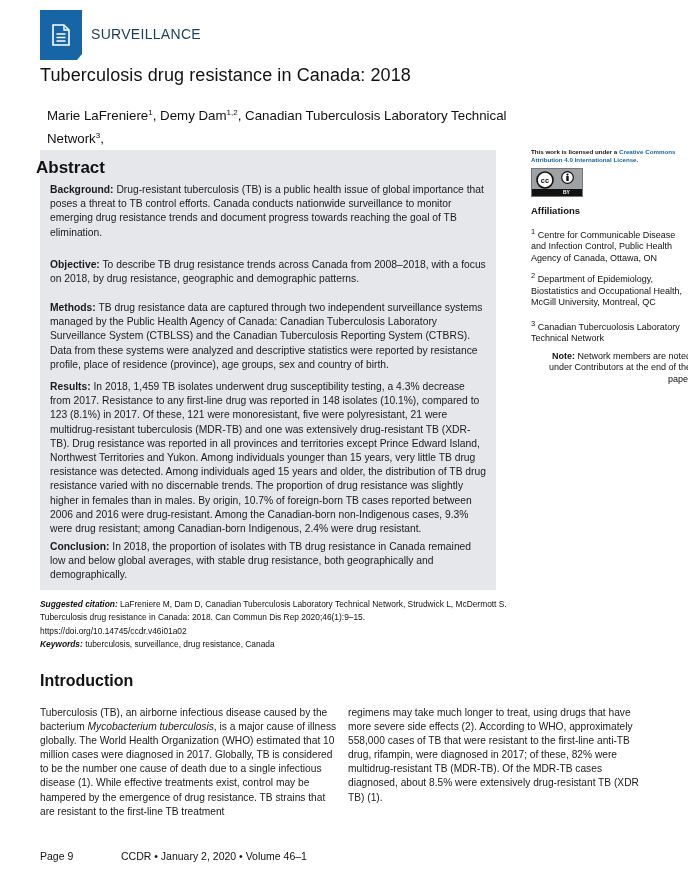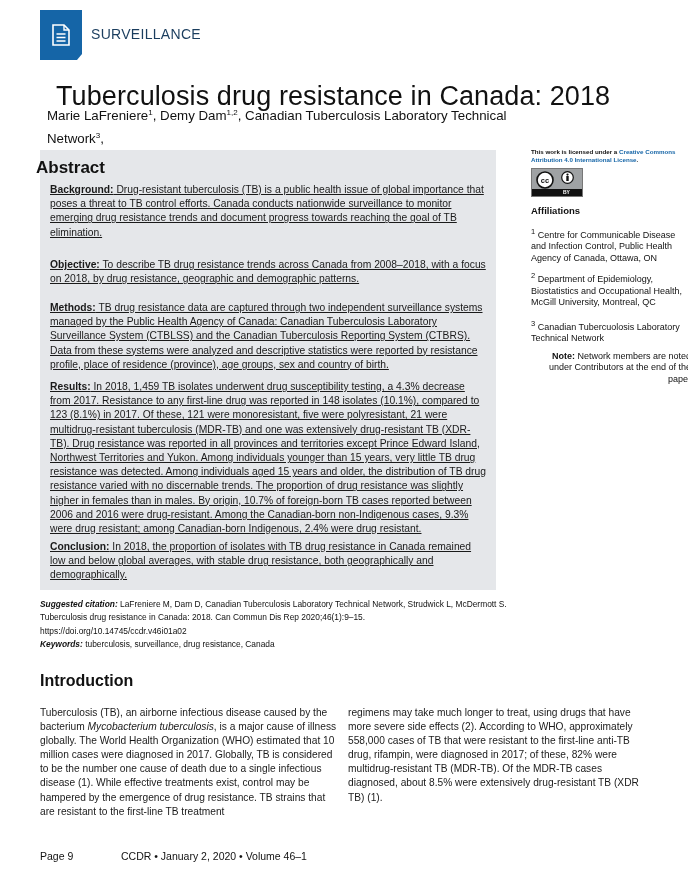--- a/index.html
+++ b/index.html
@@ -5,28 +5,28 @@
   html, body { margin: 0; padding: 0; background: #ffffff; }
   body { width: 688px; height: 890px; position: relative; overflow: hidden;
          font-family: "Liberation Sans", sans-serif; color: #111; }
   .abs { position: absolute; }
 
   
   #section-icon-box { left: 40px; top: 10px; width: 42px; height: 50px; background: #1565a7;
     display: flex; align-items: center; justify-content: center;
     clip-path: polygon(0 0, 100% 0, 100% 88%, 88% 100%, 0 100%); }
   #section-label { left: 91px; top: 26px; font-size: 14px; color: #1a3d5e; letter-spacing: 0.3px; }
-  #page-title { left: 40px; top: 65px; font-size: 27px; color: #111; font-weight: normal; margin: 16px; letter-spacing: 0.1px; }
+  #page-title { left: 40px; top: 65px; font-size: 18px; color: #111; font-weight: normal; margin: 0; letter-spacing: 0.1px; }
   #authors { left: 47px; top: 103px; width: 480px; font-size: 13.3px; line-height: 20px; color: #111; }
   #authors sup { font-size: 8px; }
 
   
   #abstract-box { left: 40px; top: 150px; width: 456px; height: 440px; background: #e5e7ea; }
   #abstract-title { left: 36px; top: 158px; font-size: 17px; font-weight: bold; margin: 0; }
-  .abs-para { position: absolute; left: 50px; width: 438px; font-size: 10.3px; line-height: 14.2px; color: #1a1a1a; text-decoration: underline; }
+  .abs-para { position: absolute; left: 50px; width: 438px; font-size: 10.3px; line-height: 14.2px; color: #1a1a1a; }
   .abs-para b { font-weight: bold; }
 
   
   #sidebar { left: 531px; top: 148px; width: 160px; font-size: 9px; line-height: 11.5px; color: #111; }
   .license-text { font-size: 6.2px; line-height: 7.5px; font-weight: bold; }
   .link { color: #1565a7; }
   #cc-badge { width: 50px; height: 27px; background: #9fa2a4; margin-top: 5px; position: relative; border: 1px solid #777; }
   #cc-badge .bar { position: absolute; left: 0; right: 0; bottom: 0; height: 7px; background: #111; }
   .side-h { font-weight: bold; font-size: 9.5px; margin-top: 8px; }
   .aff { margin-top: 9px; }

